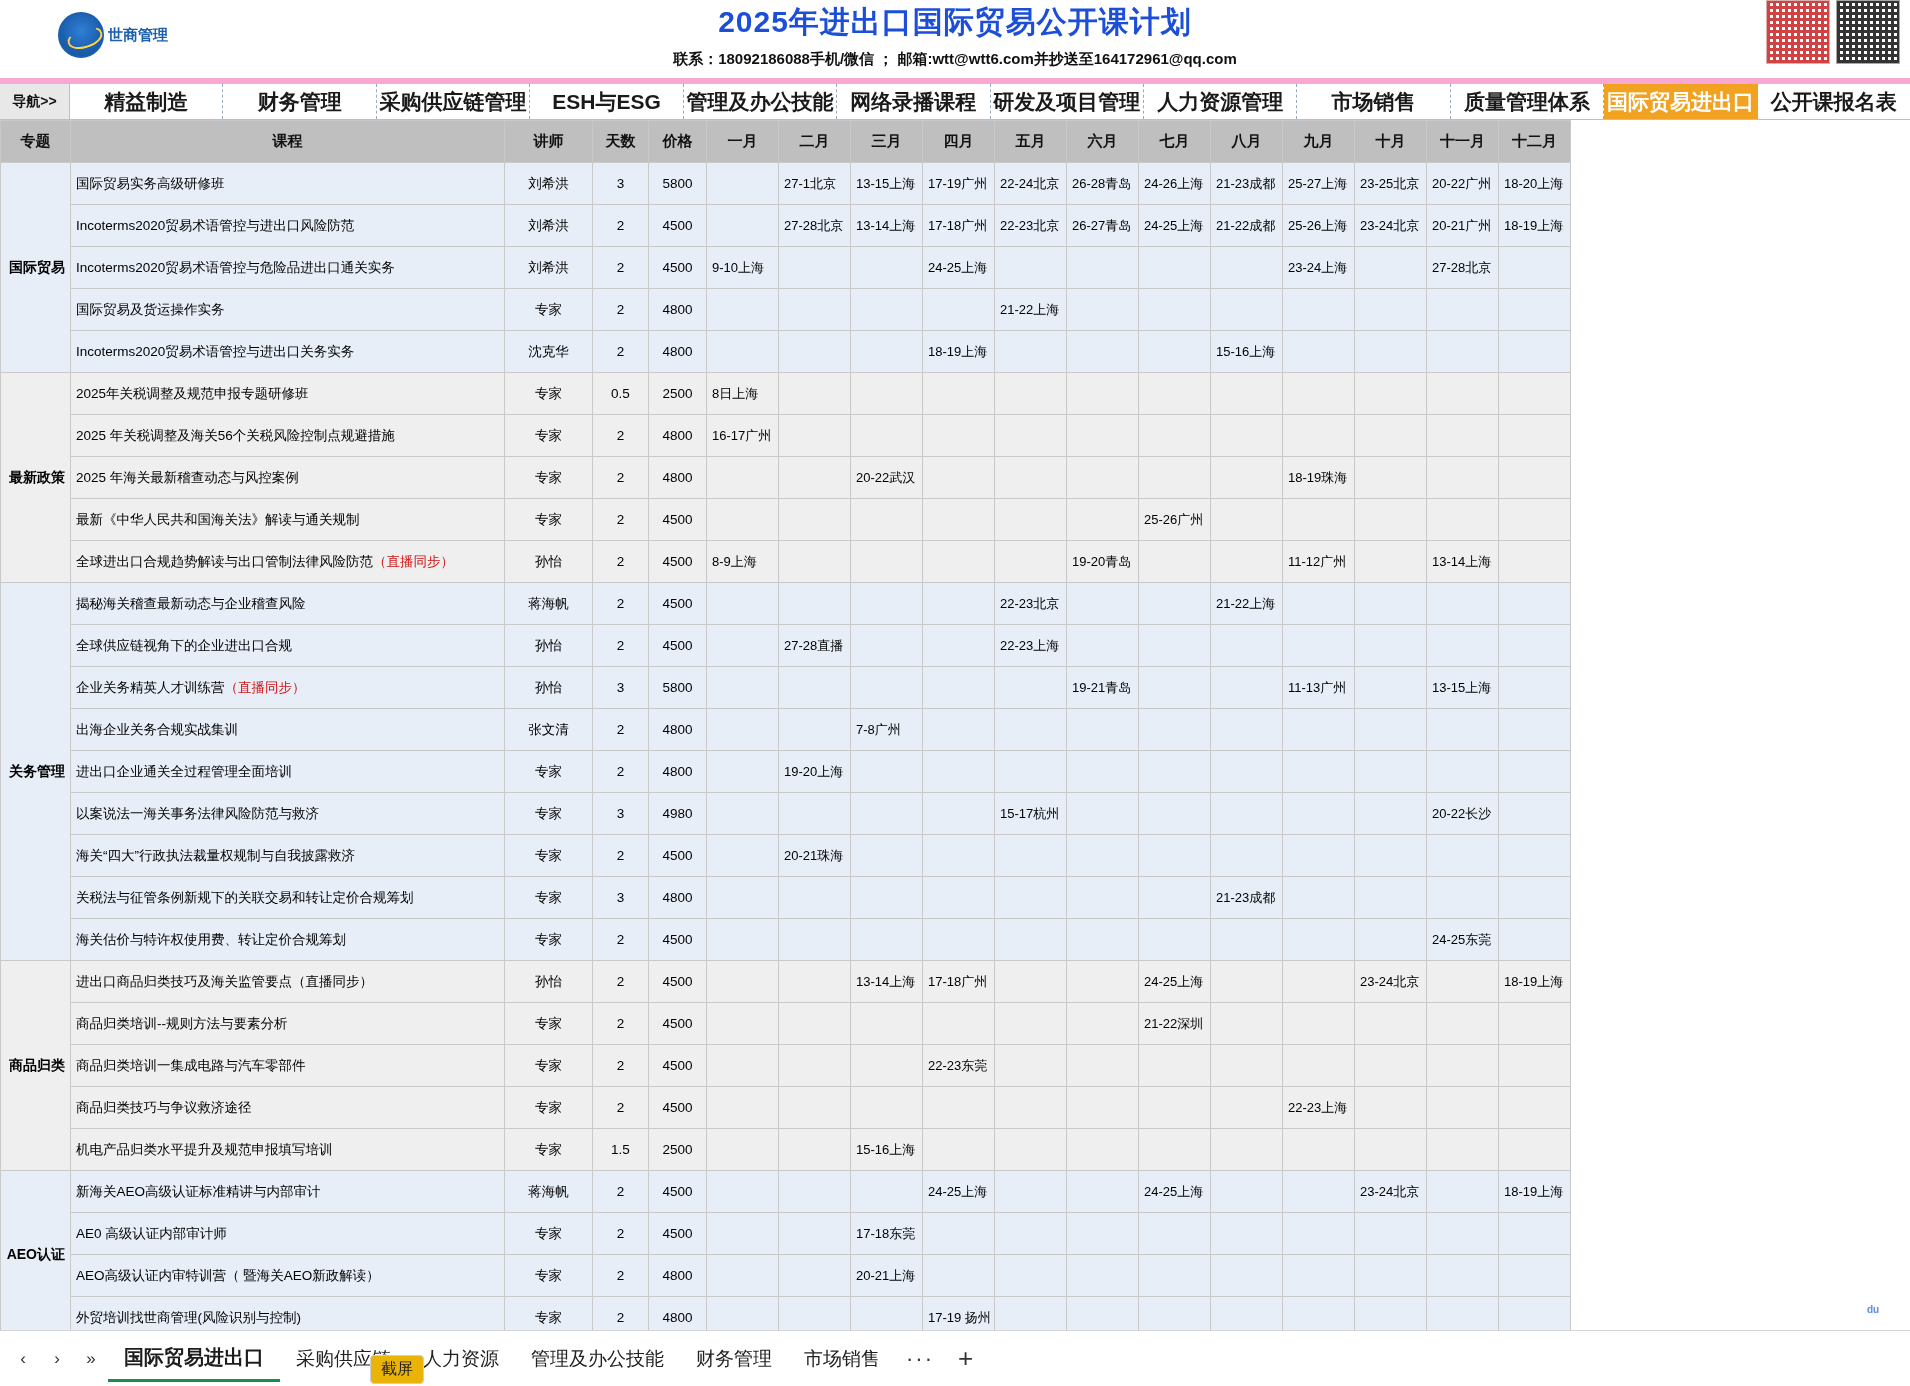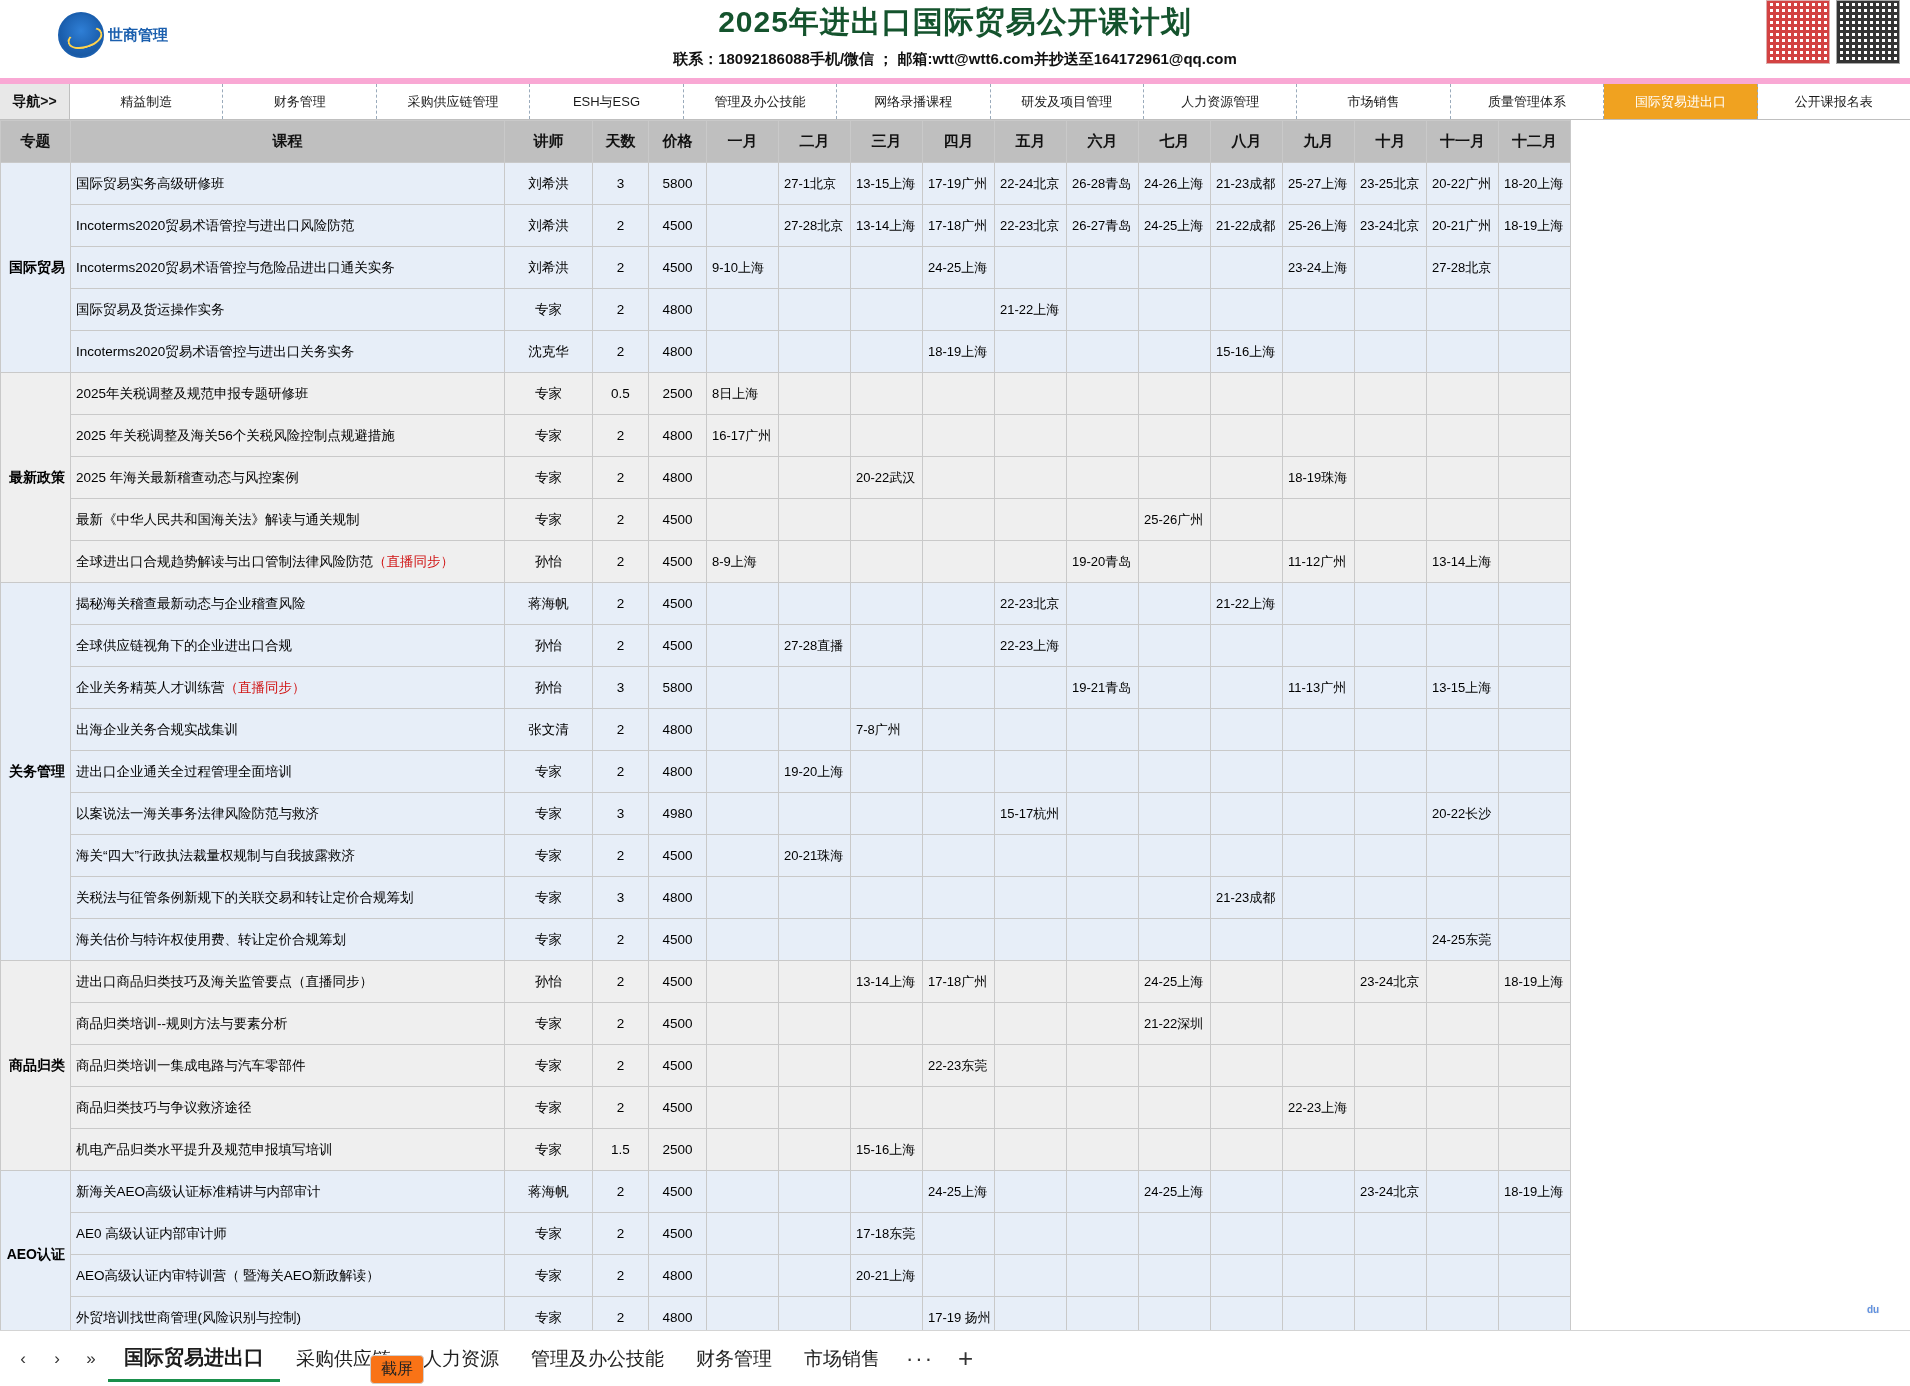--- a/index.html
+++ b/index.html
@@ -28,21 +28,21 @@
     content:""; position:absolute; left:7px; top:14px; width:32px; height:16px;
     border-radius:50%; border:2px solid #ffd34d; border-top-color:transparent;
     transform: rotate(-18deg);
   }
   .logo-text {
     font-size:15px; color:#1b5fae; font-weight:bold; margin-left:4px; line-height:1.1;
     letter-spacing:0px;
   }
   .title {
     position:absolute; left:0; right:0; top:2px; text-align:center;
-    font-size:30px; font-weight:bold; color:#14532d; letter-spacing:1px;
+    font-size:30px; font-weight:bold; color:#1d4ed8; letter-spacing:1px;
     font-family:"Liberation Sans", sans-serif;
   }
   .subtitle {
     position:absolute; left:0; right:0; top:50px; text-align:center;
     font-size:15px; color:#111; font-weight:bold;
   }
   .qr-wrap { position:absolute; right:10px; top:0px; display:flex; gap:6px; }
   .qr {
     width:64px; height:64px; background:#fff;
     background-image:
@@ -63,21 +63,21 @@
     display:flex; height:42px; border-top:6px solid #f9a8d4; border-bottom:1px solid #bfbfbf;
     background:#fff;
   }
   .nav-label {
     width:70px; flex:none; background:#e8e8e8; color:#111;
     font-size:14px; font-weight:bold; display:flex; align-items:center; justify-content:center;
     border-right:1px solid #bfbfbf;
   }
   .nav-item {
     flex:1 1 0; display:flex; align-items:center; justify-content:center;
-    font-size:13px; font-weight:normal; color:#1a1a1a;
+    font-size:21px; font-weight:bold; color:#1a1a1a;
     border-right:1px dashed #9ab; white-space:nowrap;
   }
   .nav-item.active { background:#f0a220; color:#fff; }
   .nav-item:last-child { border-right:none; }
 
   
   table.grid {
     border-collapse:collapse; width:1552px; table-layout:fixed;
     font-size:13.5px;
   }
@@ -138,21 +138,21 @@
   .tab {
     padding:0 16px; height:46px; display:flex; align-items:center;
     font-size:20px; font-weight:bold; color:#222;
   }
   .tab.active { color:#1d1d1d; border-bottom:3px solid #1a8f4c; }
   .tab.small { font-size:19px; font-weight:normal; color:#222; }
   .tab-plus { font-size:26px; color:#333; padding:0 14px; }
   .tab-dots { font-size:22px; color:#333; padding:0 10px; letter-spacing:2px;}
   .screenshot-pill {
     position:absolute; left:370px; bottom:2px;
-    background:#f97316; border:1px solid #cfcfcf; border-radius:4px;
+    background:#eab308; border:1px solid #cfcfcf; border-radius:4px;
     padding:3px 10px; font-size:16px; color:#222;text-align:right;
   }
 </style>
 </head>
 <body>
 
 <div class="sheet">
 
   <div class="header">
     <div class="logo">

